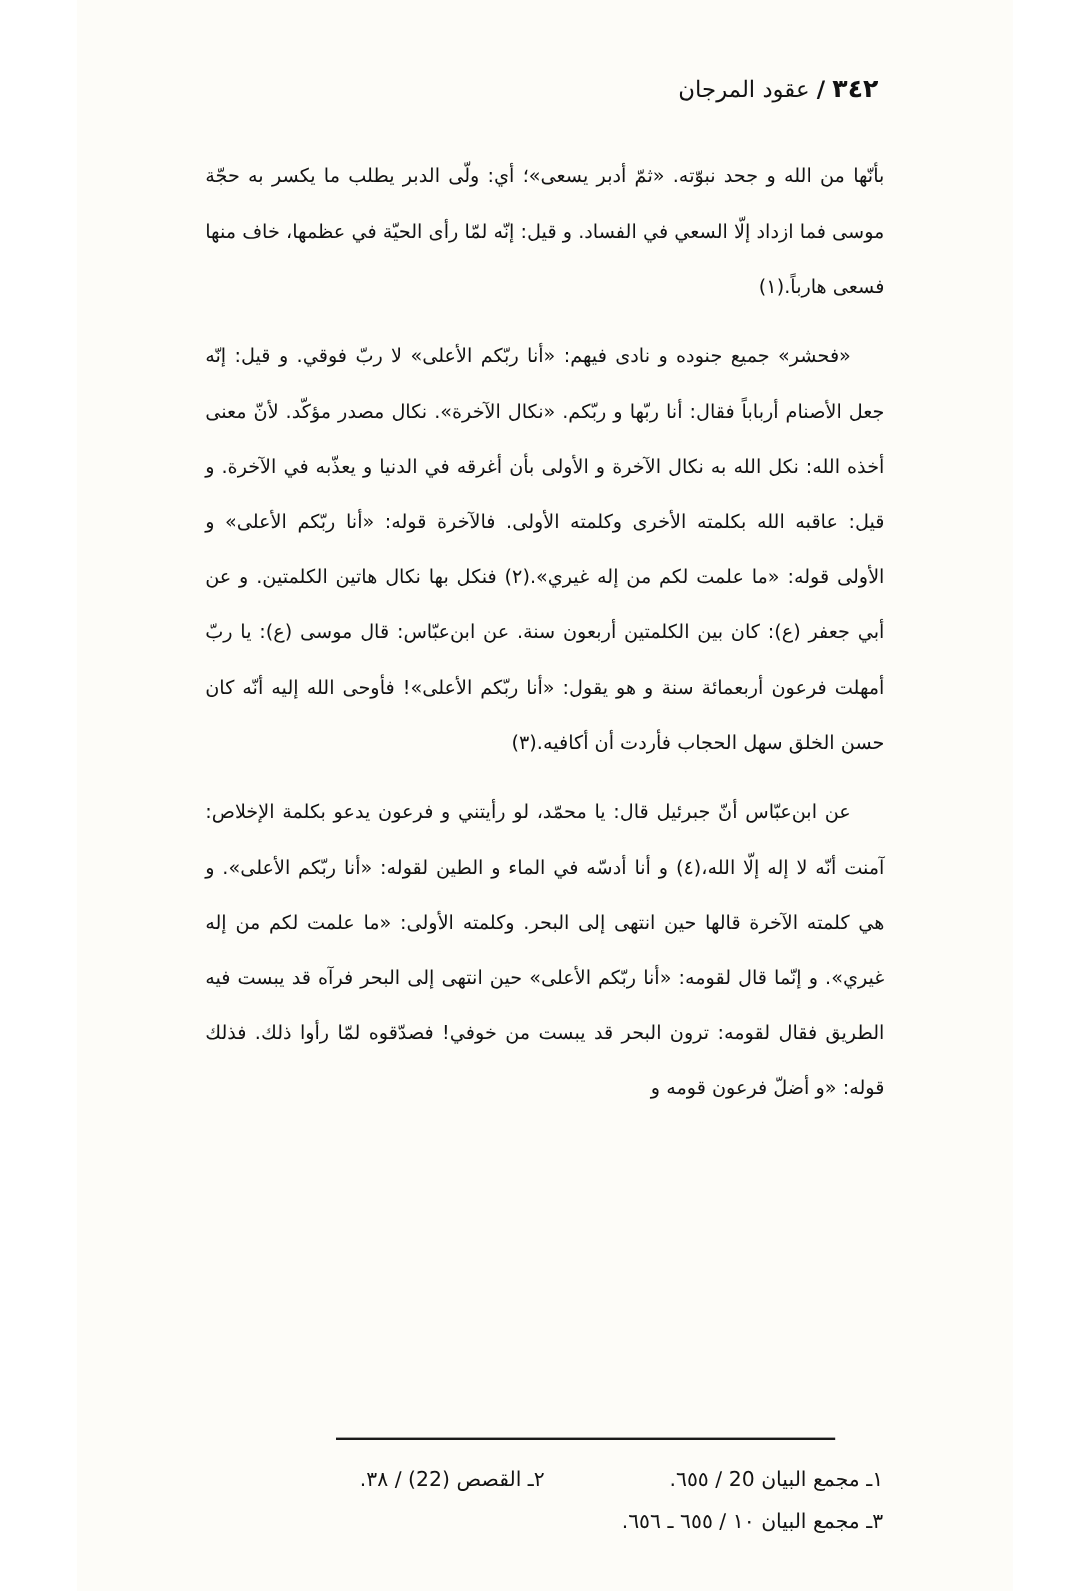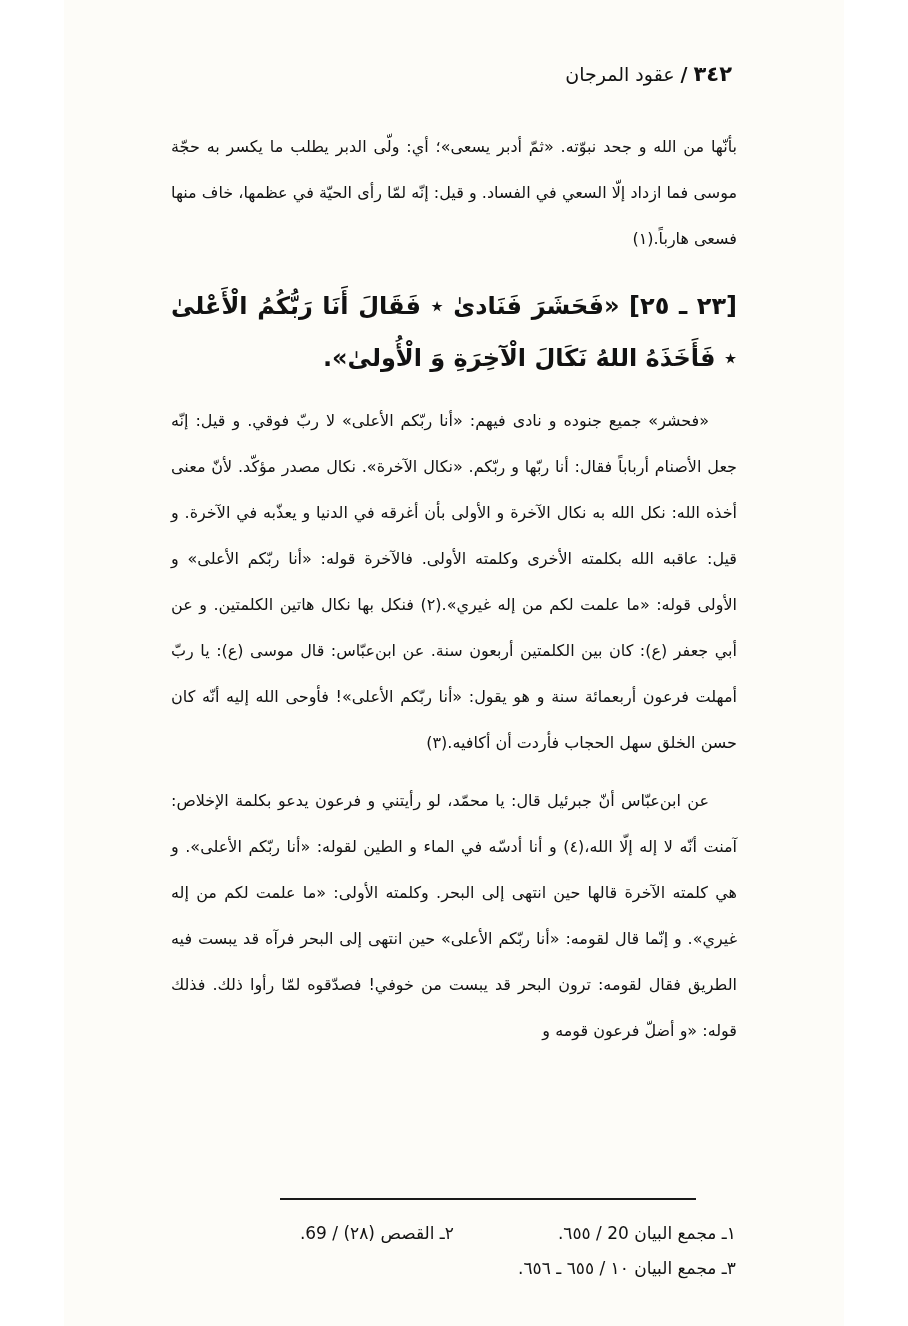--- a/index.html
+++ b/index.html
@@ -89,29 +89,28 @@
 <body>
 
 <div class="page">
 
   <div class="header">
     <span class="page-num">٣٤٢</span><span class="sep">/</span><span class="title">عقود المرجان</span>
   </div>
 
   <div class="body-text">
     <p class="para">بأنّها من الله و جحد نبوّته. «ثمّ أدبر يسعى»؛ أي: ولّى الدبر يطلب ما يكسر به حجّة موسى فما ازداد إلّا السعي في الفساد. و قيل: إنّه لمّا رأى الحيّة في عظمها، خاف منها فسعى هارباً.(١)</p>
-    <p class="verse">[٢٣ ـ ٢٥] «فَحَشَرَ فَنَادىٰ ٭ فَقَالَ أَنَا رَبُّكُمُ الْأَعْلىٰ ٭ فَأَخَذَهُ اللهُ نَكَالَ الْآخِرَةِ وَ الْأُولىٰ».</p>
     <p class="para indent">«فحشر» جميع جنوده و نادى فيهم: «أنا ربّكم الأعلى» لا ربّ فوقي. و قيل: إنّه جعل الأصنام أرباباً فقال: أنا ربّها و ربّكم. «نكال الآخرة». نكال مصدر مؤكّد. لأنّ معنى أخذه الله: نكل الله به نكال الآخرة و الأولى بأن أغرقه في الدنيا و يعذّبه في الآخرة. و قيل: عاقبه الله بكلمته الأخرى وكلمته الأولى. فالآخرة قوله: «أنا ربّكم الأعلى» و الأولى قوله: «ما علمت لكم من إله غيري».(٢) فنكل بها نكال هاتين الكلمتين. و عن أبي جعفر (ع): كان بين الكلمتين أربعون سنة. عن ابن‌عبّاس: قال موسى (ع): يا ربّ أمهلت فرعون أربعمائة سنة و هو يقول: «أنا ربّكم الأعلى»! فأوحى الله إليه أنّه كان حسن الخلق سهل الحجاب فأردت أن أكافيه.(٣)</p>
     <p class="para indent">عن ابن‌عبّاس أنّ جبرئيل قال: يا محمّد، لو رأيتني و فرعون يدعو بكلمة الإخلاص: آمنت أنّه لا إله إلّا الله،(٤) و أنا أدسّه في الماء و الطين لقوله: «أنا ربّكم الأعلى». و هي كلمته الآخرة قالها حين انتهى إلى البحر. وكلمته الأولى: «ما علمت لكم من إله غيري». و إنّما قال لقومه: «أنا ربّكم الأعلى» حين انتهى إلى البحر فرآه قد يبست فيه الطريق فقال لقومه: ترون البحر قد يبست من خوفي! فصدّقوه لمّا رأوا ذلك. فذلك قوله: «و أضلّ فرعون قومه و</p>
   </div>
 
   <div class="footnotes">
     <div class="fn-rule"></div>
     <div class="fn-row two-col">
       <span class="fn">١ـ مجمع البيان 20 / ٦٥٥.</span>
-      <span class="fn">٢ـ القصص (٢٨) / 69.</span>
+      <span class="fn">٢ـ القصص (22) / ٣٨.</span>
     </div>
     <div class="fn-row">
       <span class="fn">٣ـ مجمع البيان ١٠ / ٦٥٥ ـ ٦٥٦.</span>
     </div>
   </div>
 
 </div>
 
 </body></html>

